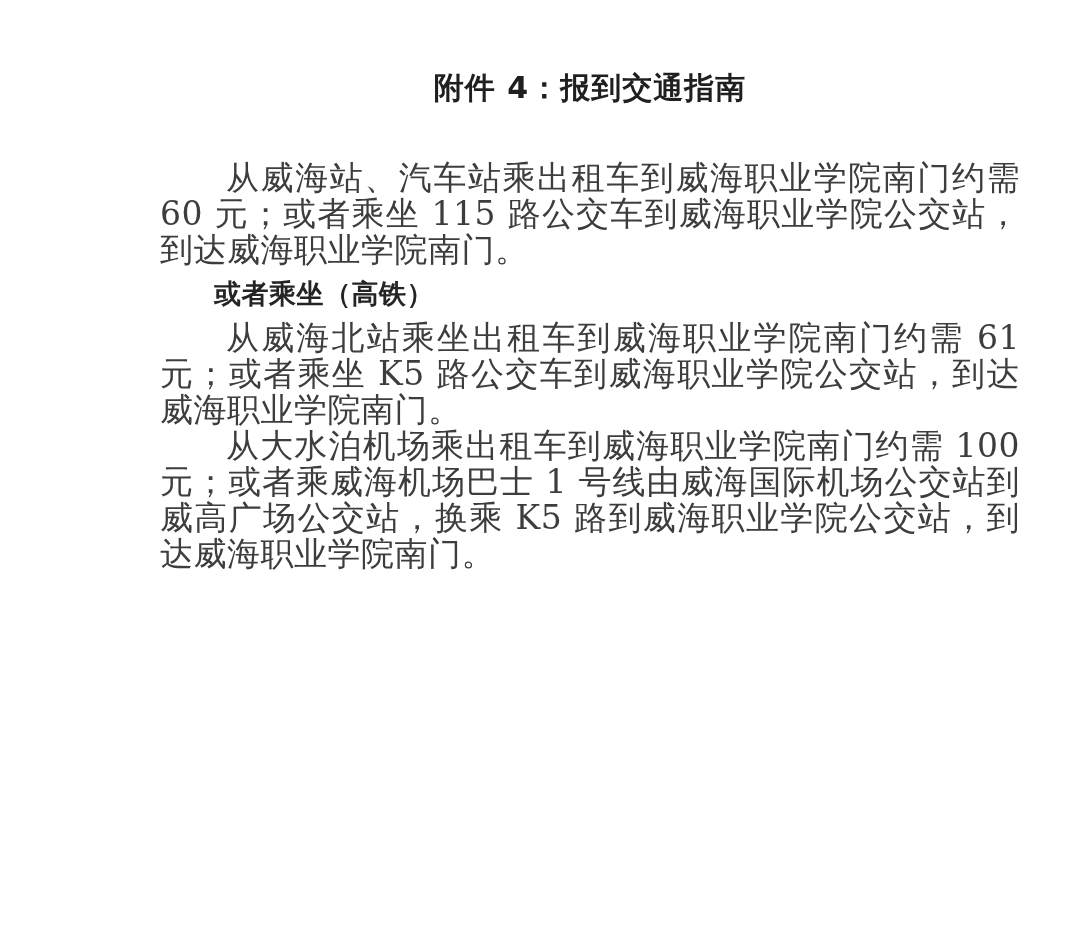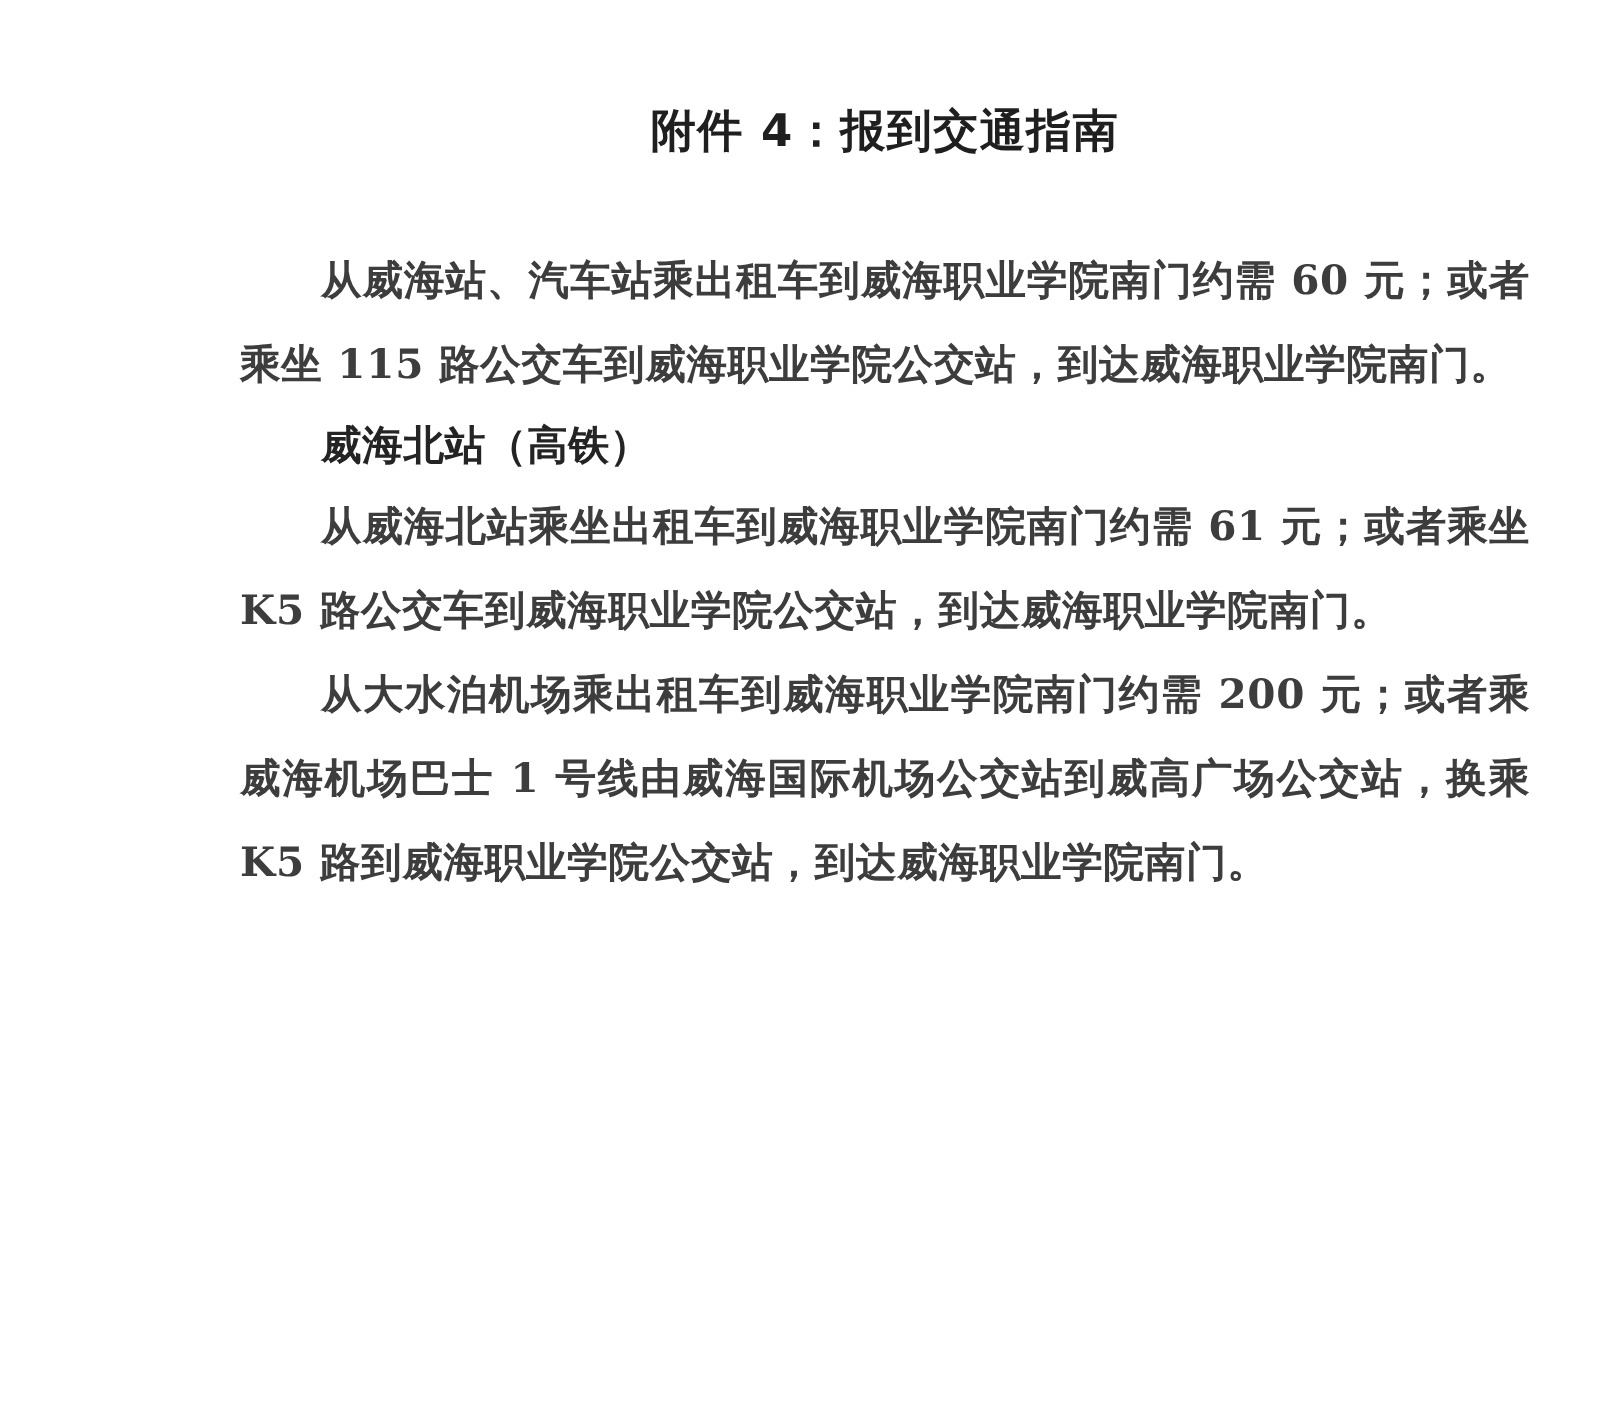--- a/index.html
+++ b/index.html
@@ -31,43 +31,43 @@
   .sec-heading {
     font-size: 27px;
     font-weight: bold;
     color: #242424;
     line-height: 52px;
     margin: 0;
     text-indent: 2em;
     letter-spacing: 0.5px;
   }
   .sec-body {
-    font-size: 27px;
-    font-weight: bold;
+    font-size: 33px;
+    font-weight: normal;
     color: #3d3d3d;
-    line-height: 56px;
+    line-height: 36px;
     margin: 0;
     text-indent: 2em;
     text-align: justify;
     letter-spacing: 0.5px;
   }
 </style>
 </head>
 <body>
 
 <div class="page">
 
   <h1 class="doc-title">附件 4：报到交通指南</h1>
 
   <section>
     <p class="sec-body">从威海站、汽车站乘出租车到威海职业学院南门约需 60 元；或者乘坐 115 路公交车到威海职业学院公交站，到达威海职业学院南门。</p>
   </section>
 
   <section>
-    <h2 class="sec-heading">威海北站（高铁）</h2>
+    <h2 class="sec-heading">或者乘坐（高铁）</h2>
     <p class="sec-body">从威海北站乘坐出租车到威海职业学院南门约需 61 元；或者乘坐 K5 路公交车到威海职业学院公交站，到达威海职业学院南门。</p>
   </section>
 
   <section>
-    <p class="sec-body">从大水泊机场乘出租车到威海职业学院南门约需 200 元；或者乘威海机场巴士 1 号线由威海国际机场公交站到威高广场公交站，换乘 K5 路到威海职业学院公交站，到达威海职业学院南门。</p>
+    <p class="sec-body">从大水泊机场乘出租车到威海职业学院南门约需 100 元；或者乘威海机场巴士 1 号线由威海国际机场公交站到威高广场公交站，换乘 K5 路到威海职业学院公交站，到达威海职业学院南门。</p>
   </section>
 
 </div>
 
 </body></html>

